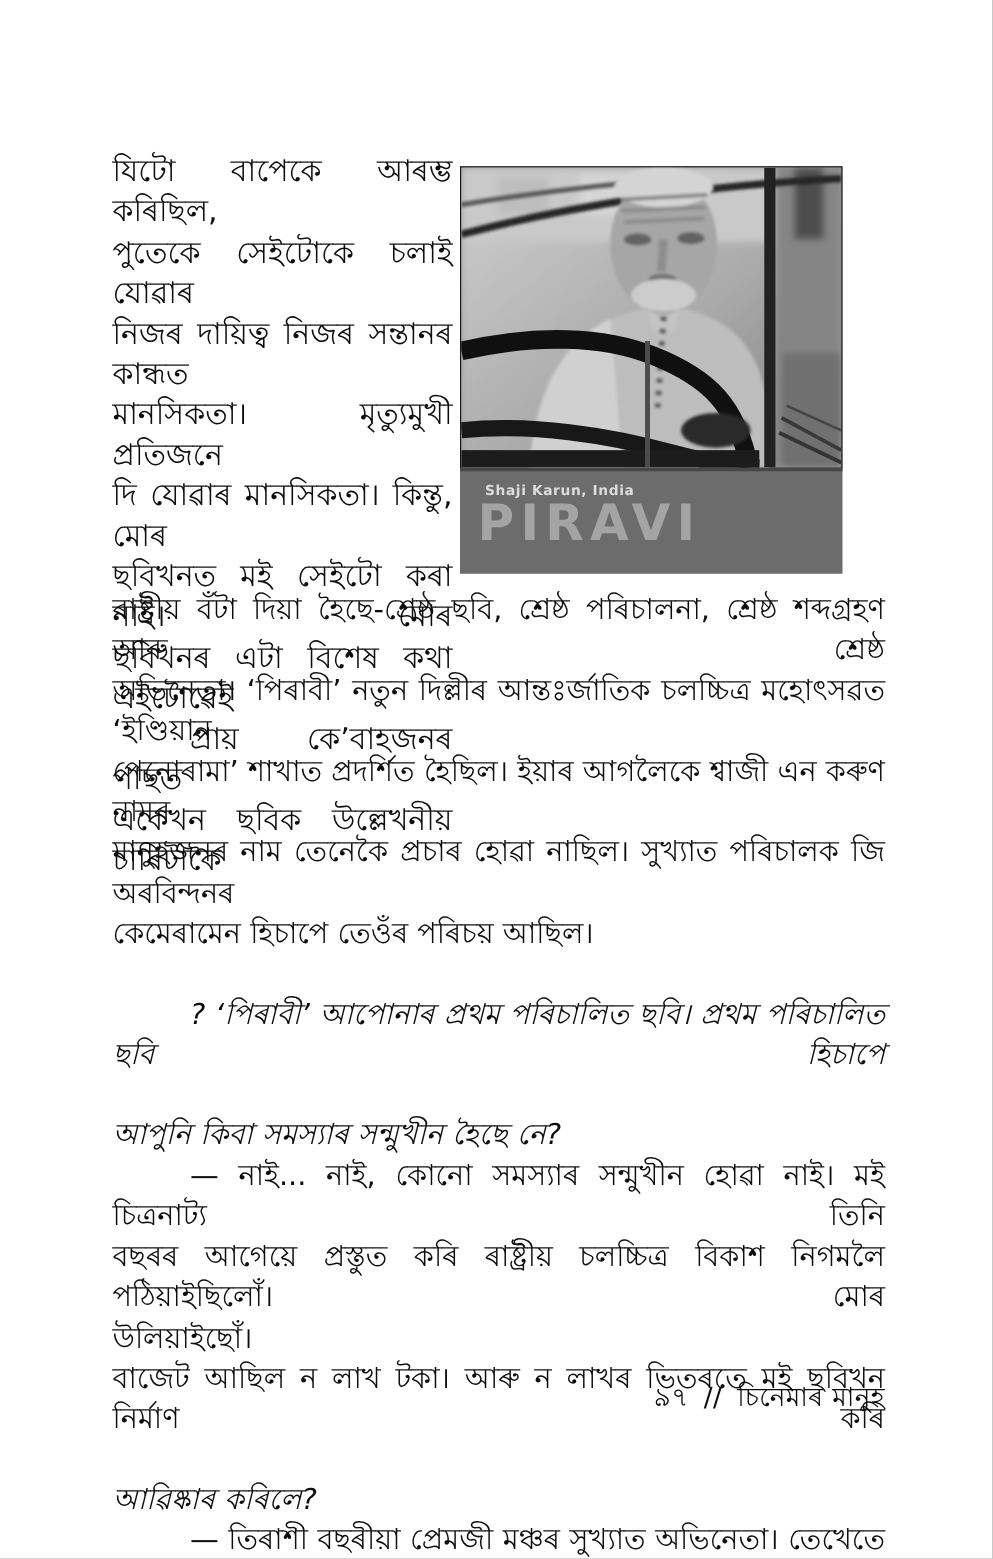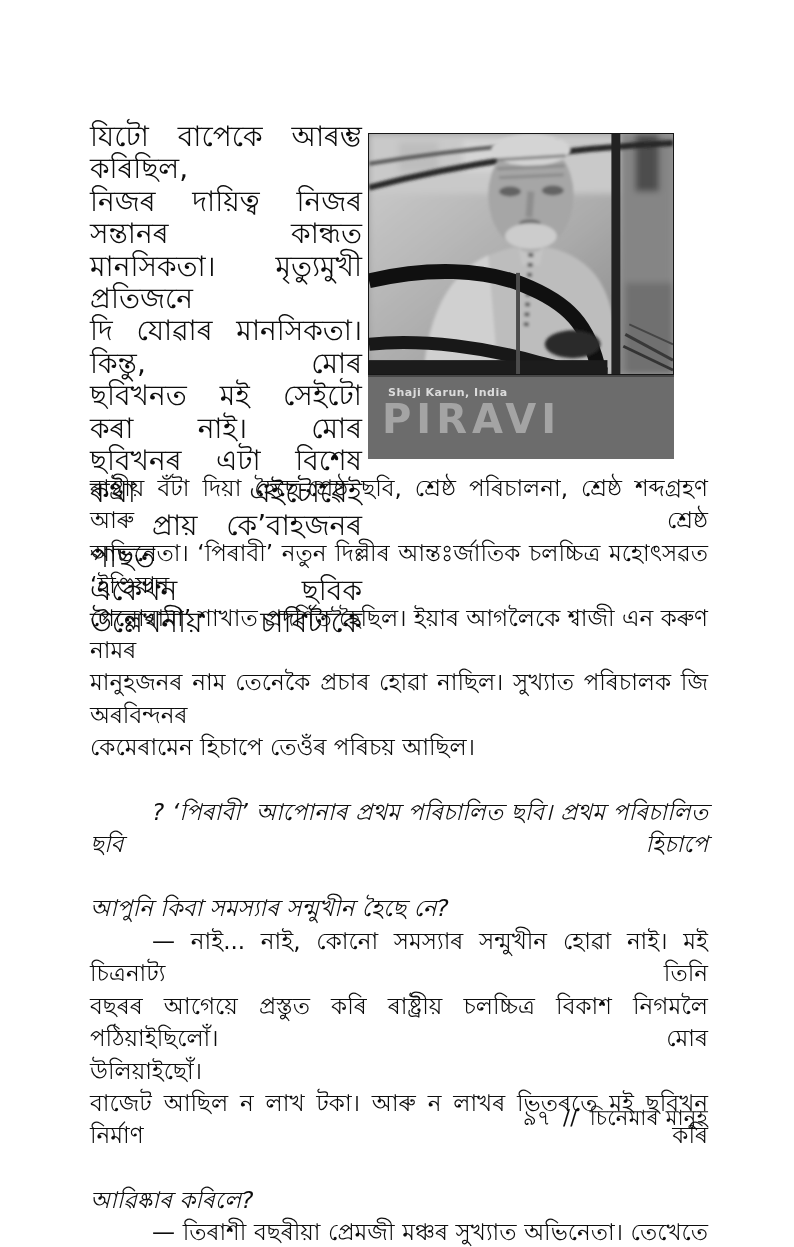--- a/index.html
+++ b/index.html
@@ -15,21 +15,21 @@
   .band{position:relative;width:306px;height:84px;box-sizing:border-box;border-top:2px solid #474747;}
   .band .caption{
     position:absolute;left:20px;top:9px;
     font-family:"DejaVu Sans",sans-serif;font-weight:bold;font-size:11px;letter-spacing:.5px;
   }
   .band .film-title{
     position:absolute;left:14px;top:14px;
     font-family:"DejaVu Sans",sans-serif;font-weight:bold;font-size:40px;line-height:56px;letter-spacing:5px;
   }
   
-  .lead{position:absolute;left:90px;top:121px;width:272px;font-size:28px;line-height:32.4px;}
+  .lead{position:absolute;left:90px;top:121px;width:272px;font-size:24px;line-height:32.4px;}
   .bodytext{position:absolute;left:90px;top:472px;width:618px;font-size:23px;line-height:32.4px;}
   .line{white-space:nowrap;}
   .line.j{white-space:normal;text-align:justify;text-align-last:justify;}
   .line.indent{text-indent:62px;}
   .line.q{font-style:italic;margin-top:32px;}
   
   .footer{
     position:absolute;right:86px;top:1102px;
     font-size:21px;letter-spacing:.3px;white-space:nowrap;
   }
@@ -98,20 +98,21 @@
     </svg>
     <div class="band" style="background: rgb(108, 108, 108); border-top-color: rgb(71, 71, 71);">
       <div class="caption" style="color: rgb(220, 220, 220);">Shaji Karun, India</div>
       <div class="film-title" style="color: rgb(164, 164, 164);">PIRAVI</div>
     </div>
   </div>
 
   <div class="lead">
 
   <div class="line j">যিটো বাপেকে আৰম্ভ কৰিছিল,</div>
+      <div class="line j">পুতেকে সেইটোকে চলাই যোৱাৰ</div>
       <div class="line j">নিজৰ দায়িত্ব নিজৰ সন্তানৰ কান্ধত</div>
       <div class="line j">মানসিকতা। মৃত্যুমুখী প্ৰতিজনে</div>
       <div class="line j">দি যোৱাৰ মানসিকতা। কিন্তু, মোৰ</div>
       <div class="line j">ছবিখনত মই সেইটো কৰা নাই। মোৰ</div>
       <div class="line j">ছবিখনৰ এটা বিশেষ কথা এইটোৱেই</div>
       <div class="line indent j">প্ৰায় কে’বাহজনৰ পাছত</div>
       <div class="line j">একেখন ছবিক উল্লেখনীয় চাৰিটাকৈ</div>
     </div>
 
   <div class="bodytext">

